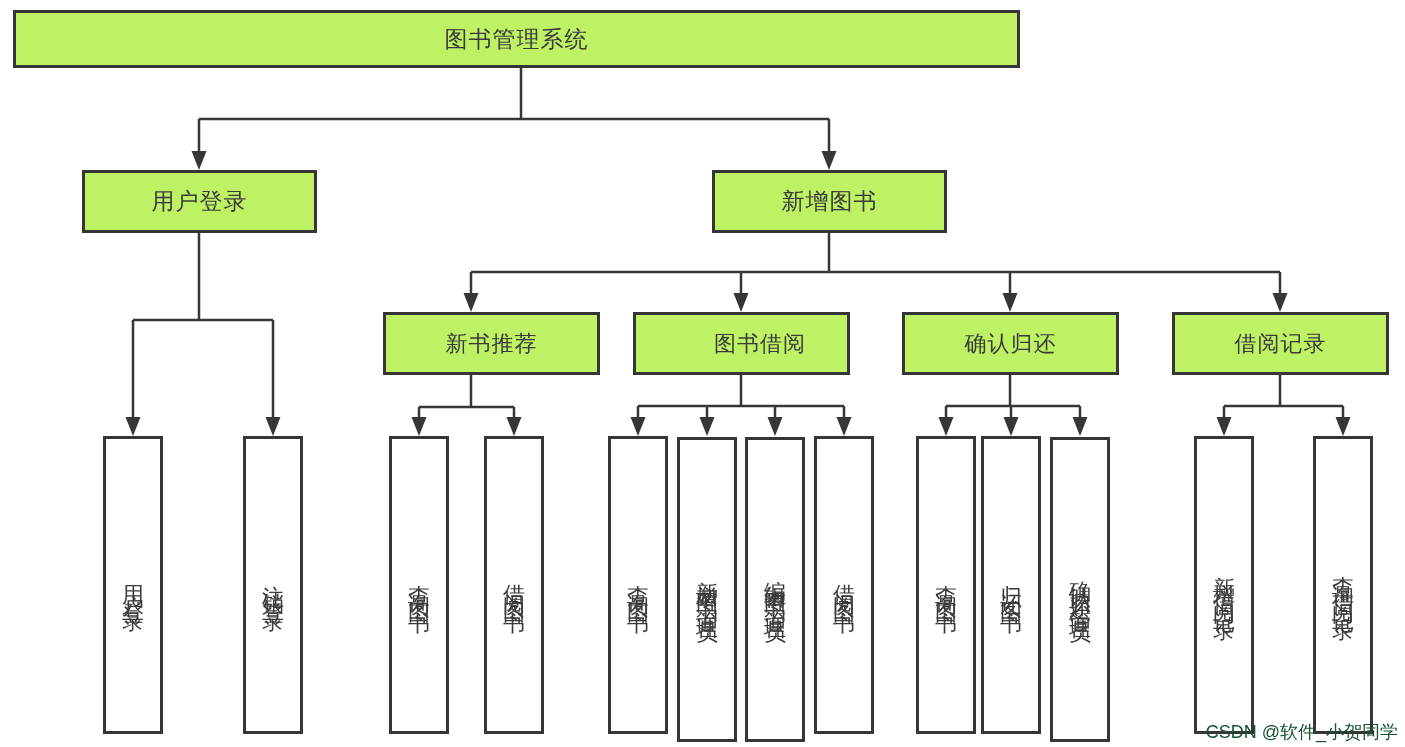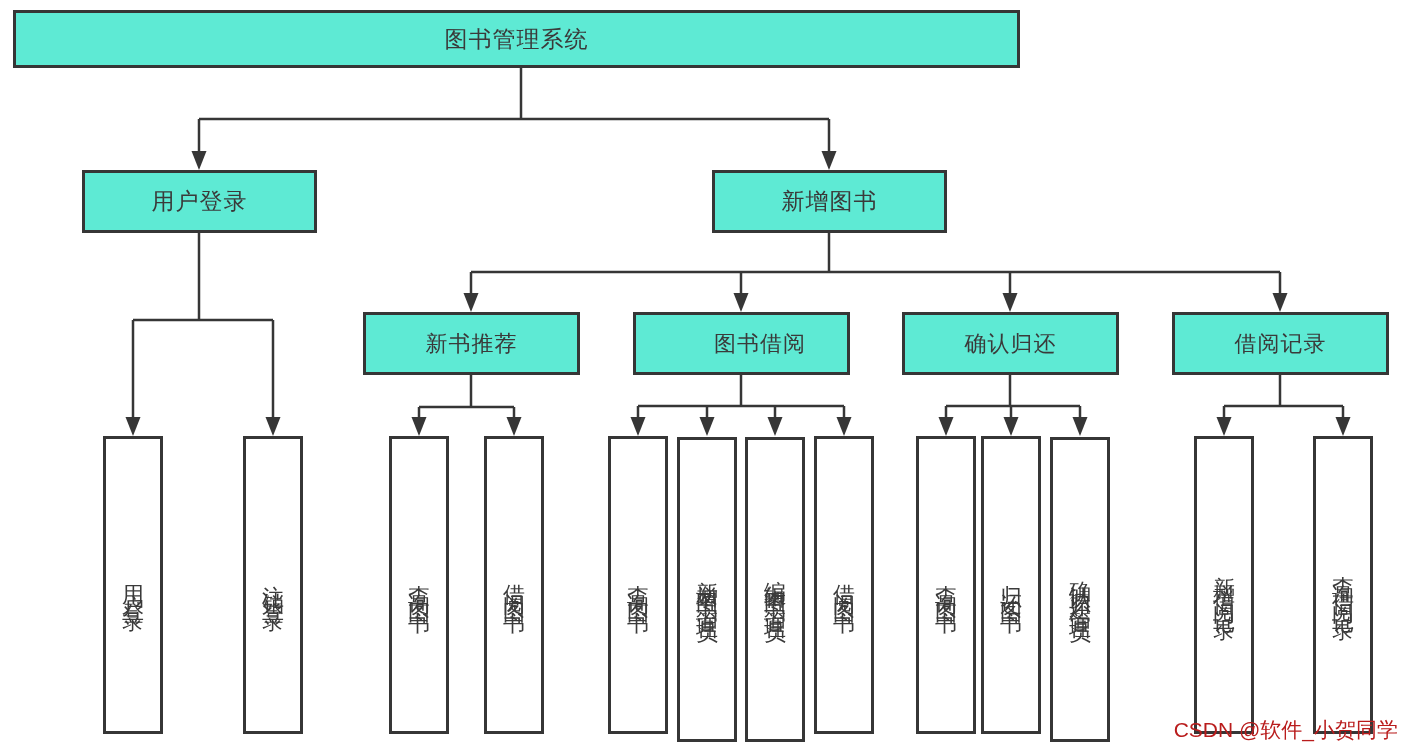--- a/index.html
+++ b/index.html
@@ -15,21 +15,21 @@
   .connectors {
     position: absolute;
     left: 0; top: 0;
     width: 1405px; height: 747px;
     pointer-events: none;
   }
   .node {
     position: absolute;
     box-sizing: border-box;
     border: 3px solid #363636;
-    background: #5eead4;
+    background: #bef264;
     display: flex;
     align-items: center;
     justify-content: center;
     font-size: 23px;
     letter-spacing: 1px;
     color: #3a3a3a;
     white-space: nowrap;
   }
   .node.root   { left: 13px;  top: 10px;  width: 1007px; height: 58px; }
   .node.lvl2   { top: 170px; width: 235px; height: 63px; }
@@ -54,22 +54,22 @@
   }
   .leaf.long {
     top: 437px;
     height: 305px;
     letter-spacing: 6px;
   }
   .watermark {
     position: absolute;
     right: 7px;
     bottom: 3px;
-    font-size: 21px;
-    color: #b91c1c;
+    font-size: 18px;
+    color: #14532d;
     letter-spacing: 0px;
     white-space: nowrap;
   }
 </style>
 </head>
 <body>
 
 <div class="stage">
 
   <svg class="connectors" viewBox="0 0 1405 747" xmlns="http://www.w3.org/2000/svg">
@@ -136,21 +136,21 @@
       <polygon points="1216.5,417 1231.5,417 1224,436"></polygon>
       <polygon points="1335.5,417 1350.5,417 1343,436"></polygon>
     </g>
   </svg>
 
   <div class="node root">图书管理系统</div>
 
   <div class="node lvl2" style="left:82px;">用户登录</div>
   <div class="node lvl2" style="left:712px;">新增图书</div>
 
-  <div class="node lvl3" style="left:363px;">新书推荐</div>
+  <div class="node lvl3" style="left:383px;">新书推荐</div>
   <div class="node lvl3" style="left:633px;padding-left:37px;">图书借阅</div>
   <div class="node lvl3" style="left:902px;">确认归还</div>
   <div class="node lvl3" style="left:1172px;">借阅记录</div>
 
   <div class="leaf" style="left:103px;">用户登录</div>
   <div class="leaf" style="left:243px;">注销登录</div>
 
   <div class="leaf" style="left:389px;">查询图书</div>
   <div class="leaf" style="left:484px;">借阅图书</div>
 

